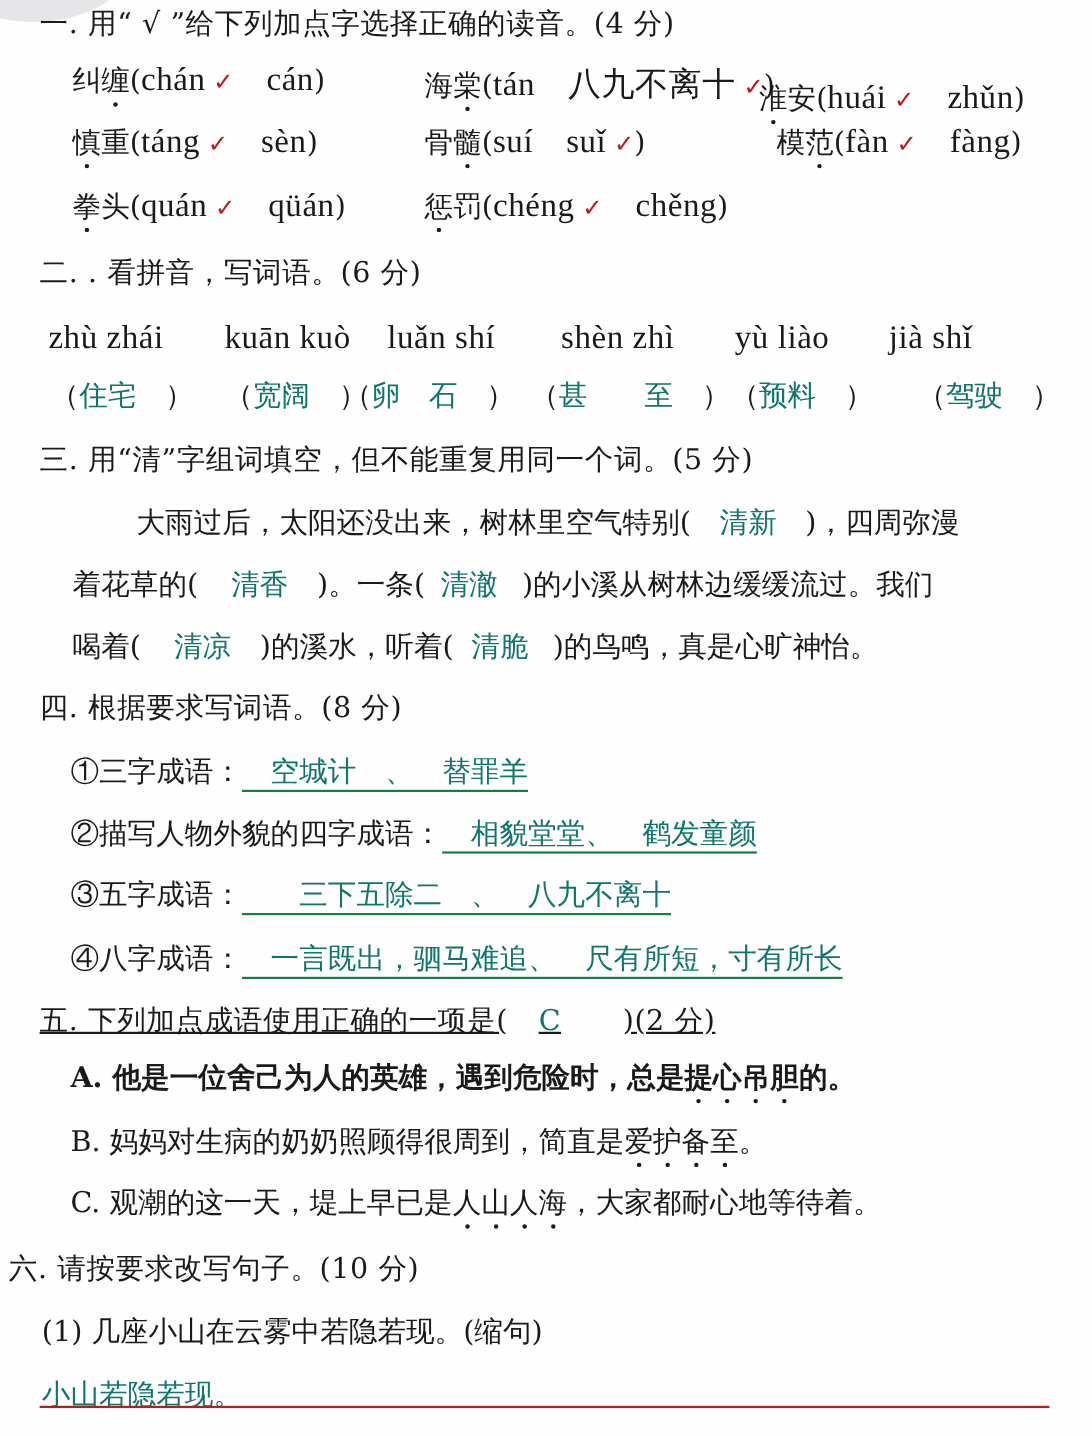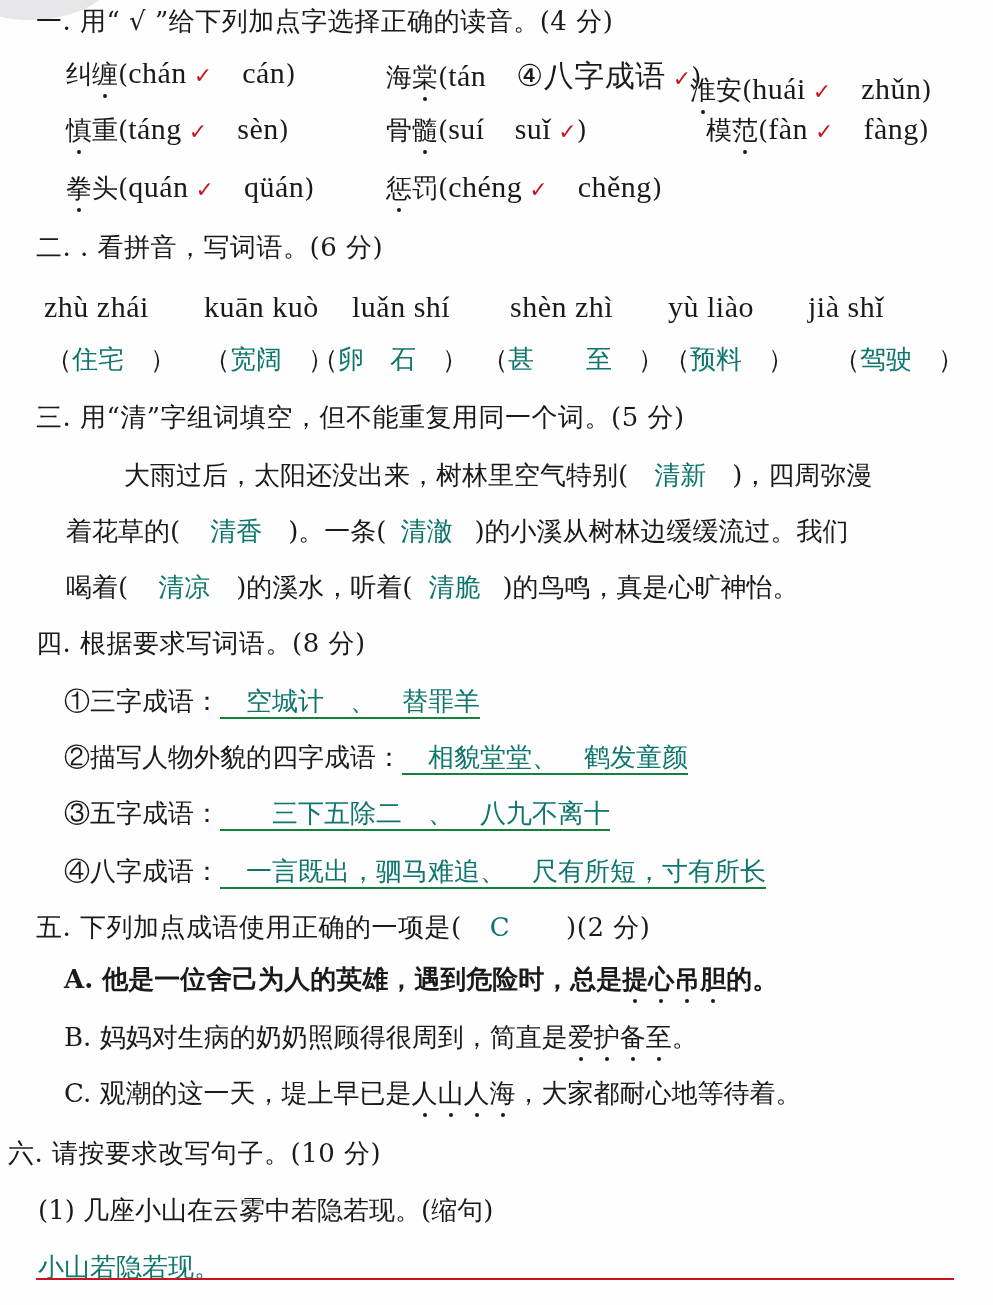--- a/index.html
+++ b/index.html
@@ -29,21 +29,21 @@
 </style>
 </head>
 <body>
 
 <div class="blob"></div>
 
 <div class="abs h" style="left:36px;top:4px;">一. 用“ √ ”给下列加点字选择正确的读音。(4 分)</div>
 
 <div id="s1">
     <div class="abs t" style="left:66px;top:56px;"><span>纠</span><span class="dot">缠</span><span></span><span>(</span><span class="py">chán</span><span class="check"> ✓</span><span class="py" style="margin-left:22px;">   cán</span><span>)</span></div>
-    <div class="abs t" style="left:386px;top:56px;"><span>海</span><span class="dot">棠</span><span></span><span>(</span><span class="py">tán</span><span class="py" style="margin-left:22px;">  ④八字成语</span><span class="check"> ✓</span><span>)</span></div>
+    <div class="abs t" style="left:386px;top:56px;"><span>海</span><span class="dot">棠</span><span></span><span>(</span><span class="py">tán</span><span class="py" style="margin-left:22px;">  八九不离十</span><span class="check"> ✓</span><span>)</span></div>
     <div class="abs t" style="left:690px;top:56px;margin-top:16px;"><span></span><span class="dot">淮</span><span>安</span><span>(</span><span class="py">huái</span><span class="check"> ✓</span><span class="py" style="margin-left:22px;">   zhǔn</span><span>)</span></div>
     <div class="abs t" style="left:66px;top:112px;"><span></span><span class="dot">慎</span><span>重</span><span>(</span><span class="py">táng</span><span class="check"> ✓</span><span class="py" style="margin-left:22px;">   sèn</span><span>)</span></div>
     <div class="abs t" style="left:386px;top:112px;"><span>骨</span><span class="dot">髓</span><span></span><span>(</span><span class="py">suí</span><span class="py" style="margin-left:22px;">  suǐ</span><span class="check"> ✓</span><span>)</span></div>
     <div class="abs t" style="left:706px;top:112px;"><span>模</span><span class="dot">范</span><span></span><span>(</span><span class="py">fàn</span><span class="check"> ✓</span><span class="py" style="margin-left:22px;">   fàng</span><span>)</span></div>
     <div class="abs t" style="left:66px;top:170px;"><span></span><span class="dot">拳</span><span>头</span><span>(</span><span class="py">quán</span><span class="check"> ✓</span><span class="py" style="margin-left:22px;">   qüán</span><span>)</span></div>
     <div class="abs t" style="left:386px;top:170px;"><span></span><span class="dot">惩</span><span>罚</span><span>(</span><span class="py">chéng</span><span class="check"> ✓</span><span class="py" style="margin-left:22px;">   chěng</span><span>)</span></div>
   </div>
 
 <div class="abs h" style="left:36px;top:230px;">二. . 看拼音，写词语。(6 分)</div>
 <div id="s2">
@@ -73,21 +73,21 @@
 </div>
 
 <div class="abs h" style="left:36px;top:626px;">四. 根据要求写词语。(8 分)</div>
 <div id="s4">
     <div class="abs t" style="left:64px;top:684px;"><span>①三字成语：</span><span class="red uline">空城计　、　替罪羊　</span></div>
     <div class="abs t" style="left:64px;top:740px;"><span>②描写人物外貌的四字成语：</span><span class="red uline">相貌堂堂、　鹤发童颜　</span></div>
     <div class="abs t" style="left:64px;top:796px;"><span>③五字成语：</span><span class="red uline">三下五除二　、　八九不离十　　</span></div>
     <div class="abs t" style="left:64px;top:854px;"><span>④八字成语：</span><span class="red uline">一言既出，驷马难追、　尺有所短，寸有所长　</span></div>
   </div>
 
-<div class="abs h" style="left:36px;top:910px;">
+<div class="abs h" style="left:36px;top:910px;text-decoration:underline;">
   <span>五. 下列加点成语使用正确的一项是(</span><span class="red" style="padding:0 56px 0 28px;">C</span><span>)(2 分)</span>
 </div>
 <div id="s5">
     <div class="abs t" style="left:64px;top:962px;font-weight:bold;"><span>A. 他是一位舍己为人的英雄，遇到危险时，总是</span><span class="dot">提</span><span class="dot">心</span><span class="dot">吊</span><span class="dot">胆</span><span>的。</span></div>
     <div class="abs t" style="left:64px;top:1020px;"><span>B. 妈妈对生病的奶奶照顾得很周到，简直是</span><span class="dot">爱</span><span class="dot">护</span><span class="dot">备</span><span class="dot">至</span><span>。</span></div>
     <div class="abs t" style="left:64px;top:1076px;"><span>C. 观潮的这一天，堤上早已是</span><span class="dot">人</span><span class="dot">山</span><span class="dot">人</span><span class="dot">海</span><span>，大家都耐心地等待着。</span></div>
   </div>
 
 <div class="abs h" style="left:8px;top:1136px;">六. 请按要求改写句子。(10 分)</div>
 <div class="abs t" style="left:38px;top:1193px;">(1) 几座小山在云雾中若隐若现。(缩句)</div>

